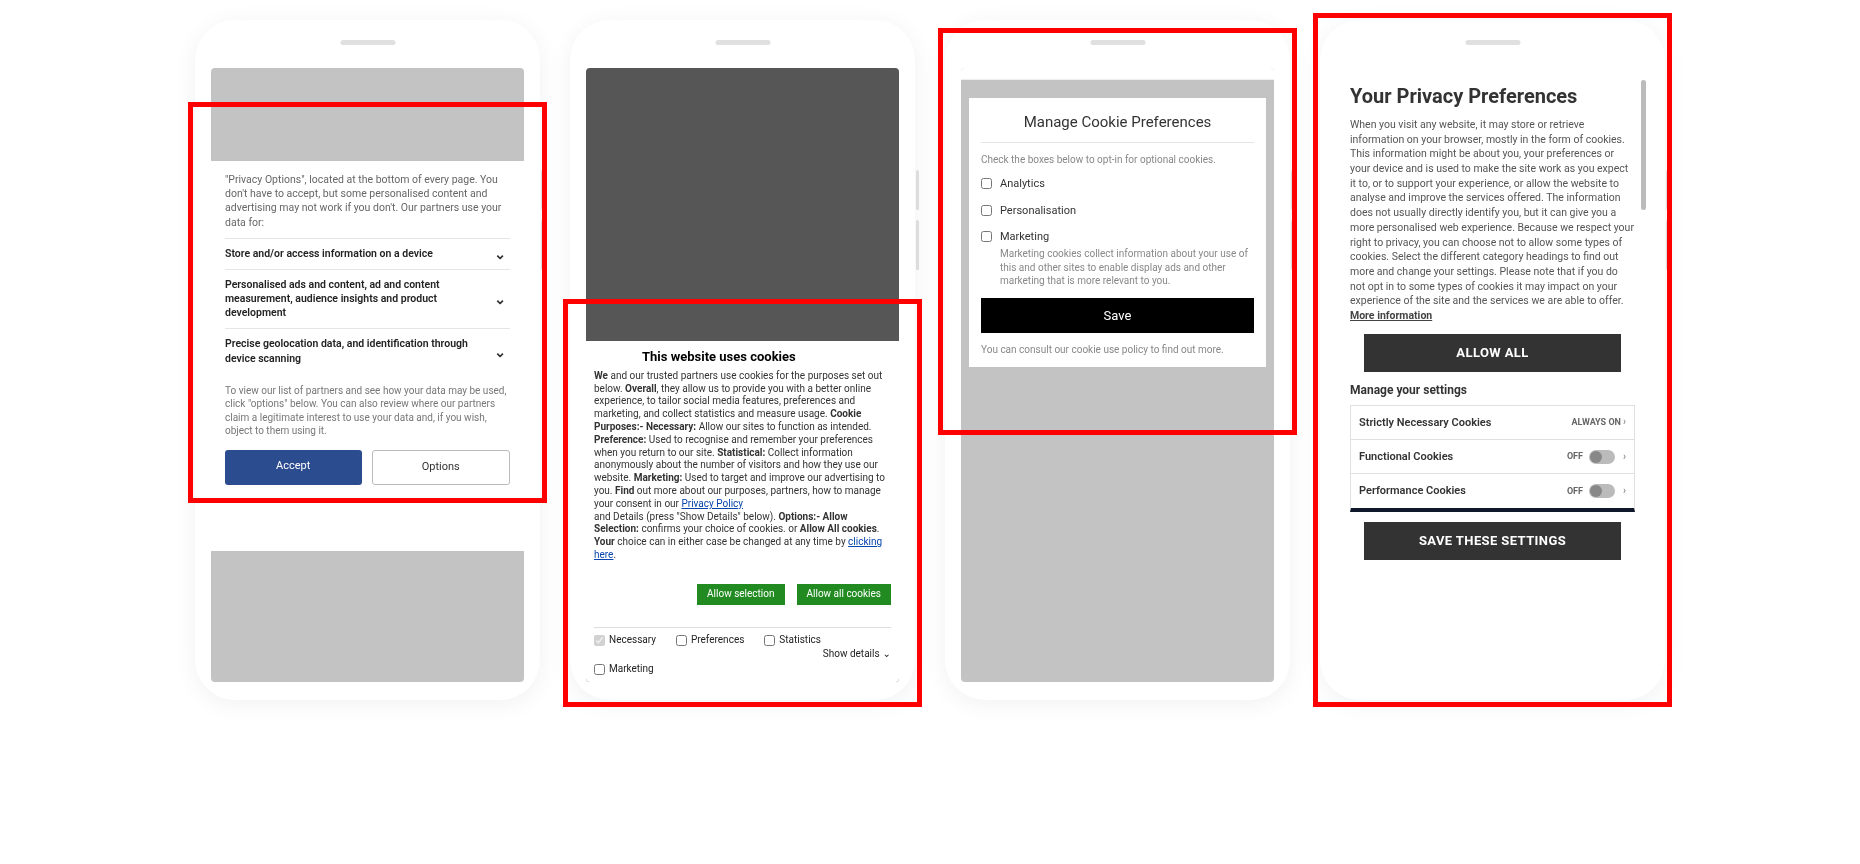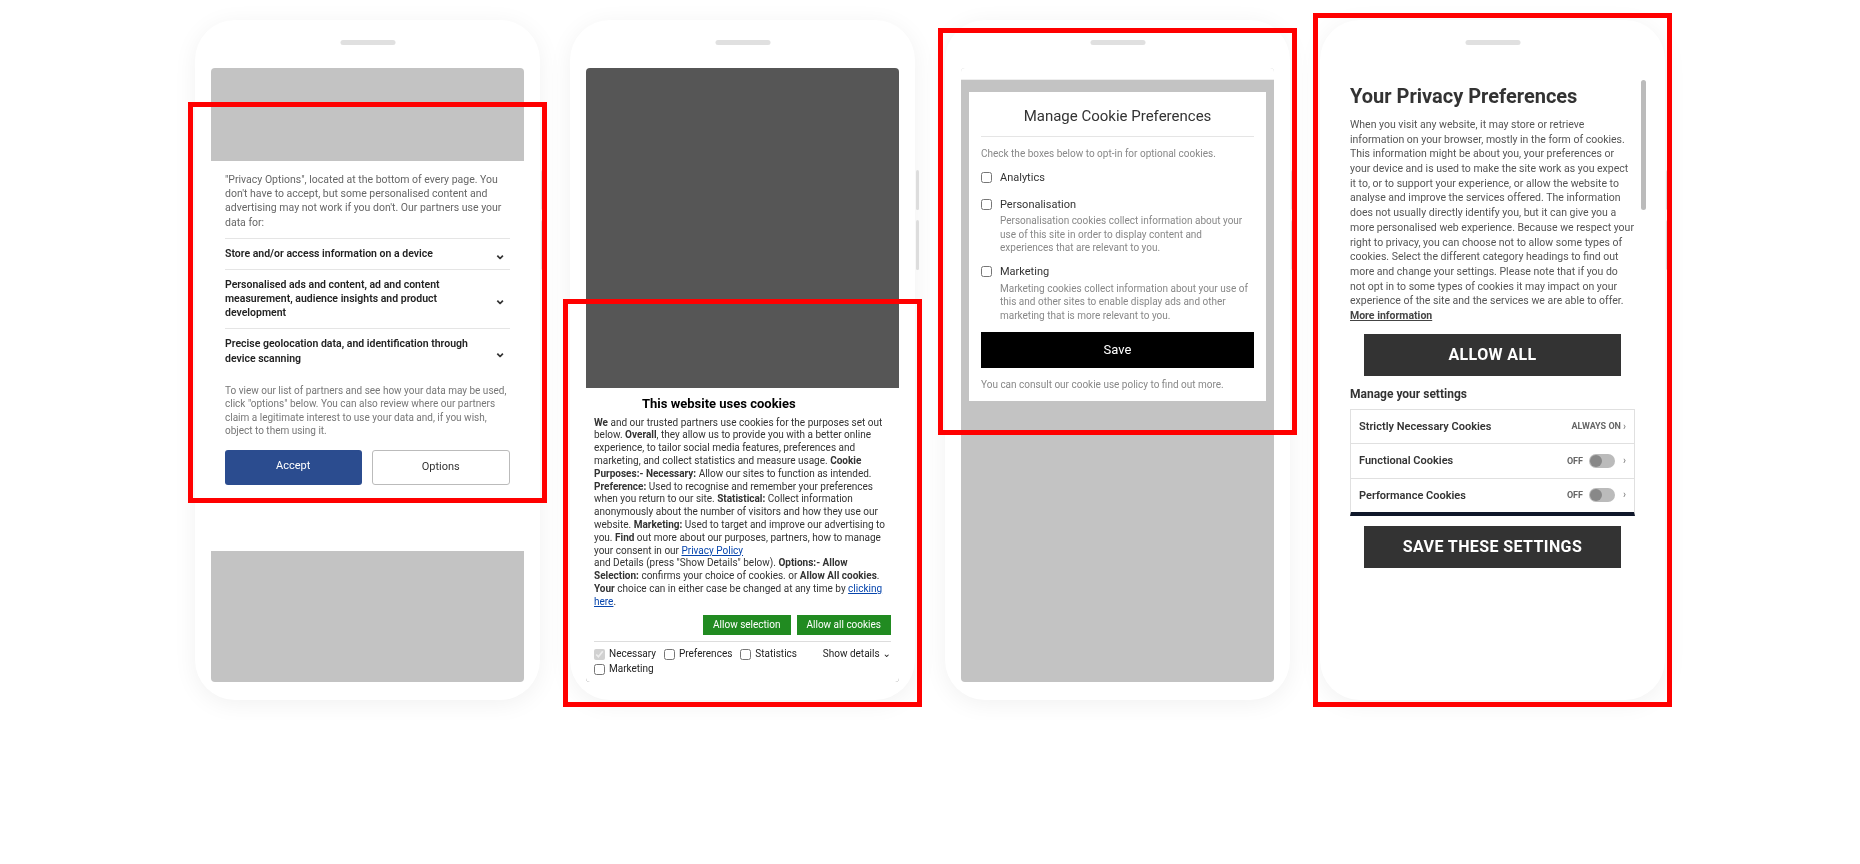--- a/index.html
+++ b/index.html
@@ -114,53 +114,53 @@
     left: 0; right: 0; bottom: 0;
     background: #fff;
     padding: 8px 8px 6px;
     font-size: 10px;
     color: #333;
     line-height: 1.28;
   }
   .p2-title { font-weight: 700; font-size: 13px; margin-bottom: 4px; color: #000; margin-left: 48px; }
   .p2-body b { font-weight: 700; }
   .p2-body a { color: #0645ad; text-decoration: underline; }
-  .p2-btnrow { display: flex; gap: 6px; justify-content: flex-end; margin: 6px 0; text-align: right; }
+  .p2-btnrow { display: flex; gap: 12px; justify-content: flex-end; margin: 22px 0; text-align: right; }
   .p2-btn {
     background: #218b21;
     color: #fff;
     font-size: 10px;
     padding: 4px 10px;
     cursor: pointer;
   }
   .p2-checks {
     display: flex;
     flex-wrap: wrap;
     align-items: center;
     font-size: 10px;
-    gap: 2px 8px;
+    gap: 2px 20px;
     border-top: 1px solid #ddd;
     padding-top: 6px;
   }
   .p2-check { display: inline-flex; align-items: center; gap: 4px; color: #222;}
   .p2-check input { width: 11px; height: 11px; }
   .p2-details { margin-left: auto; display: inline-flex; align-items: center; gap: 3px; color: #222;}
   .p2 .red-box { top: 279px; left: -7px; right: -7px; bottom: -7px; }
 
   
   .p3-bg-bar {
     position: absolute;
     top: 0; left: 0; right: 0;
     height: 12px;
     background: #fff;
     border-bottom: 1px solid #eee;
   }
   .p3-sheet {
     position: absolute;
-    left: 8px; right: 8px; top: 24px;
+    left: 8px; right: 8px; top: 30px;
     background: #fff;
     padding: 14px 12px 10px;
     font-size: 10px;
     color: #888;
     line-height: 1.35;
   }
   .p3-title {
     text-align: center;
     font-size: 15px;
     color: #333;
@@ -215,21 +215,21 @@
   .p4-body { margin-bottom: 10px; }
   .p4-body b { font-weight: 700; color: #444; text-decoration: underline;}
   .p4-btn-wide {
     display: block;
     width: 90%;
     margin: 10px auto;
     background: #333;
     color: #fff;
     font-weight: 700;
     text-align: center;
-    font-size: 16px;
+    font-size: 13px;
     padding: 10px 0;
     cursor: pointer;
     letter-spacing: .4px;
   }
   .p4-sub { font-weight: 700; color: #333; font-size: 12px; margin: 8px 0 6px; }
   .p4-row {
     border: 1px solid #e0e0e0;
     border-bottom: none;
     display: flex;
     align-items: center;
@@ -359,21 +359,20 @@
       <div class="p3-cat">
         <input type="checkbox" style="">
         <div>
           <div class="p3-cat-name">Analytics</div>
         </div>
       </div>
       <div class="p3-cat">
         <input type="checkbox" style="">
         <div>
           <div class="p3-cat-name">Personalisation</div>
-          <div>Personalisation cookies collect information about your use of this site in order to display content and experiences that are relevant to you.</div>
         </div>
       </div>
       <div class="p3-cat">
         <input type="checkbox" style="">
         <div>
           <div class="p3-cat-name">Marketing</div>
           <div>Marketing cookies collect information about your use of this and other sites to enable display ads and other marketing that is more relevant to you.</div>
         </div>
       </div>
 

